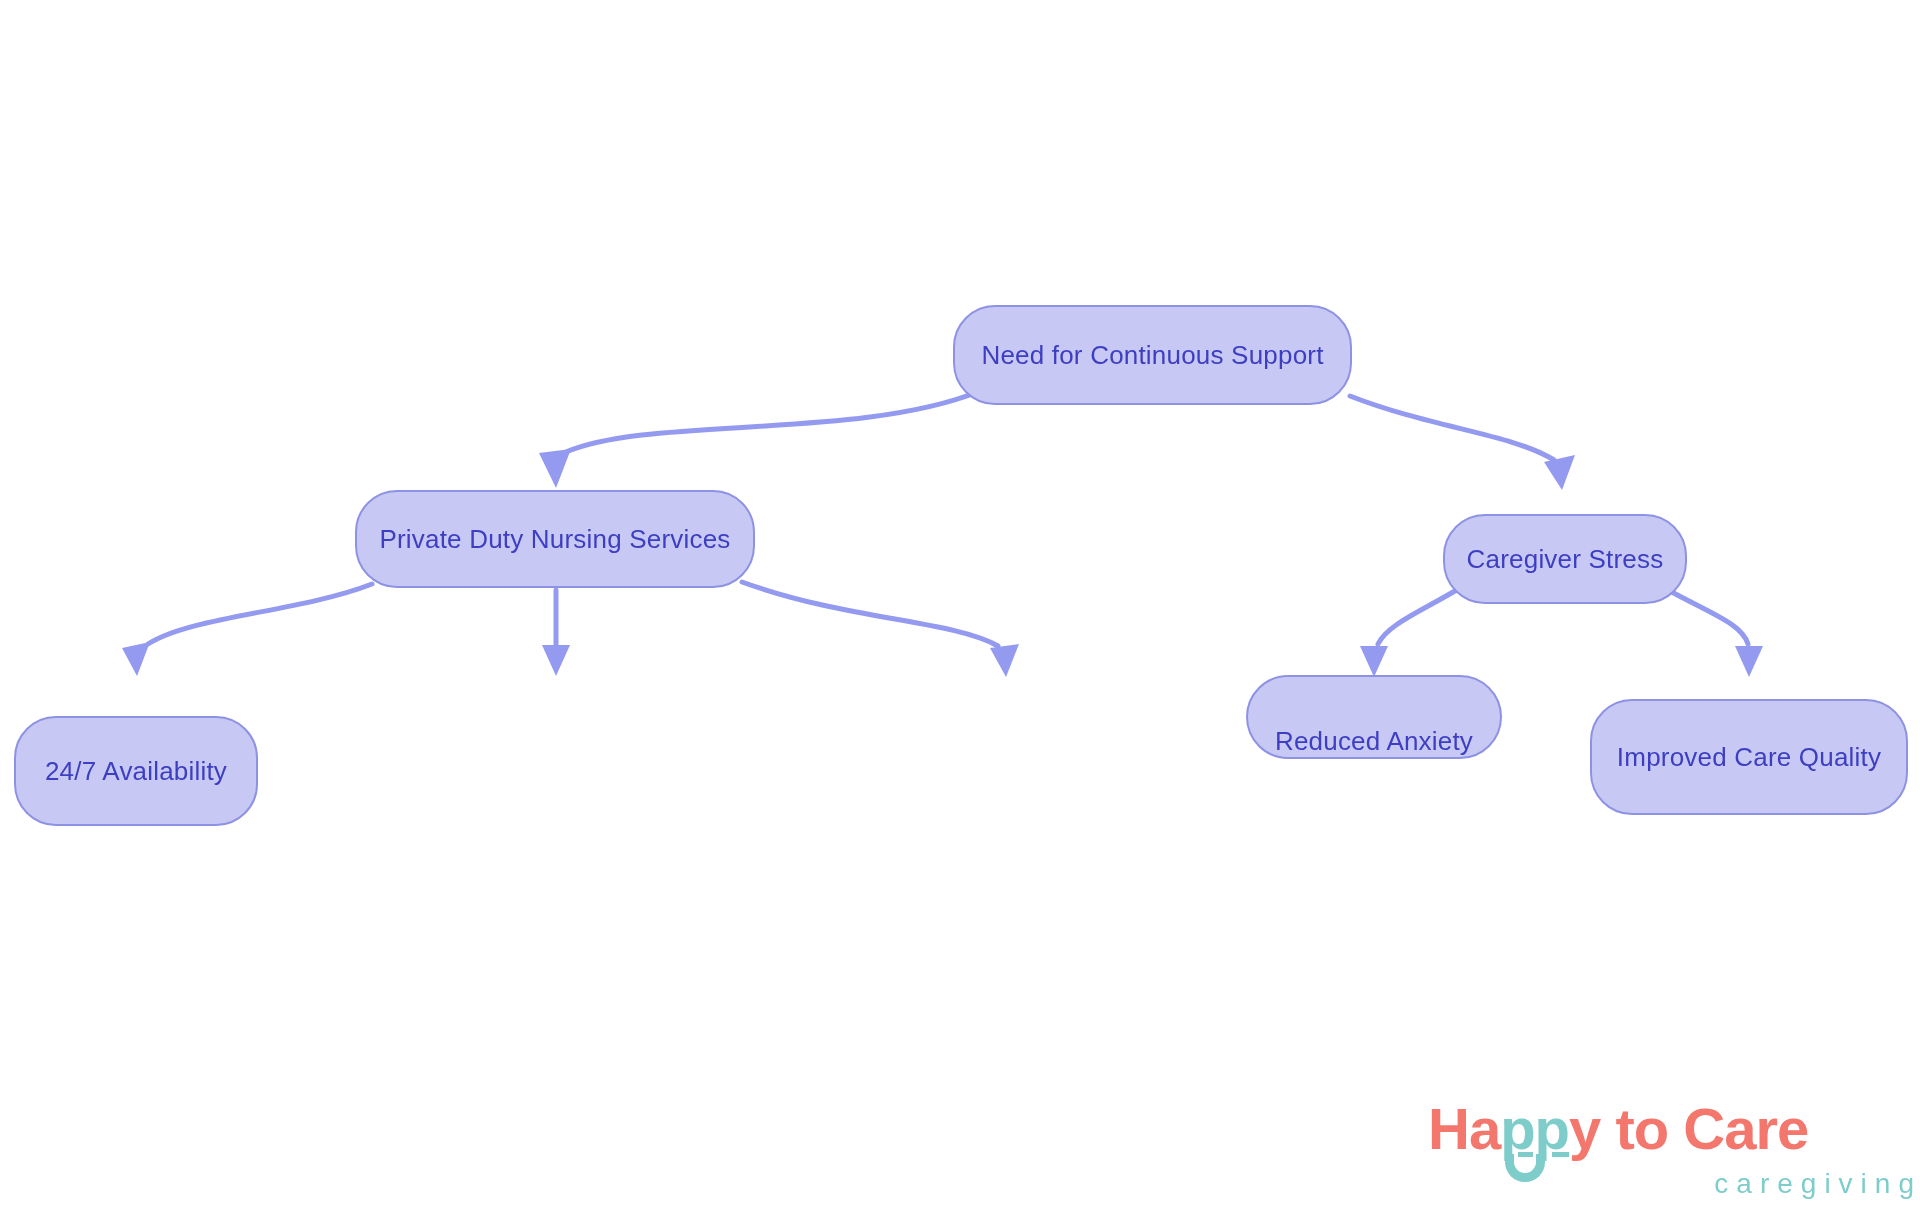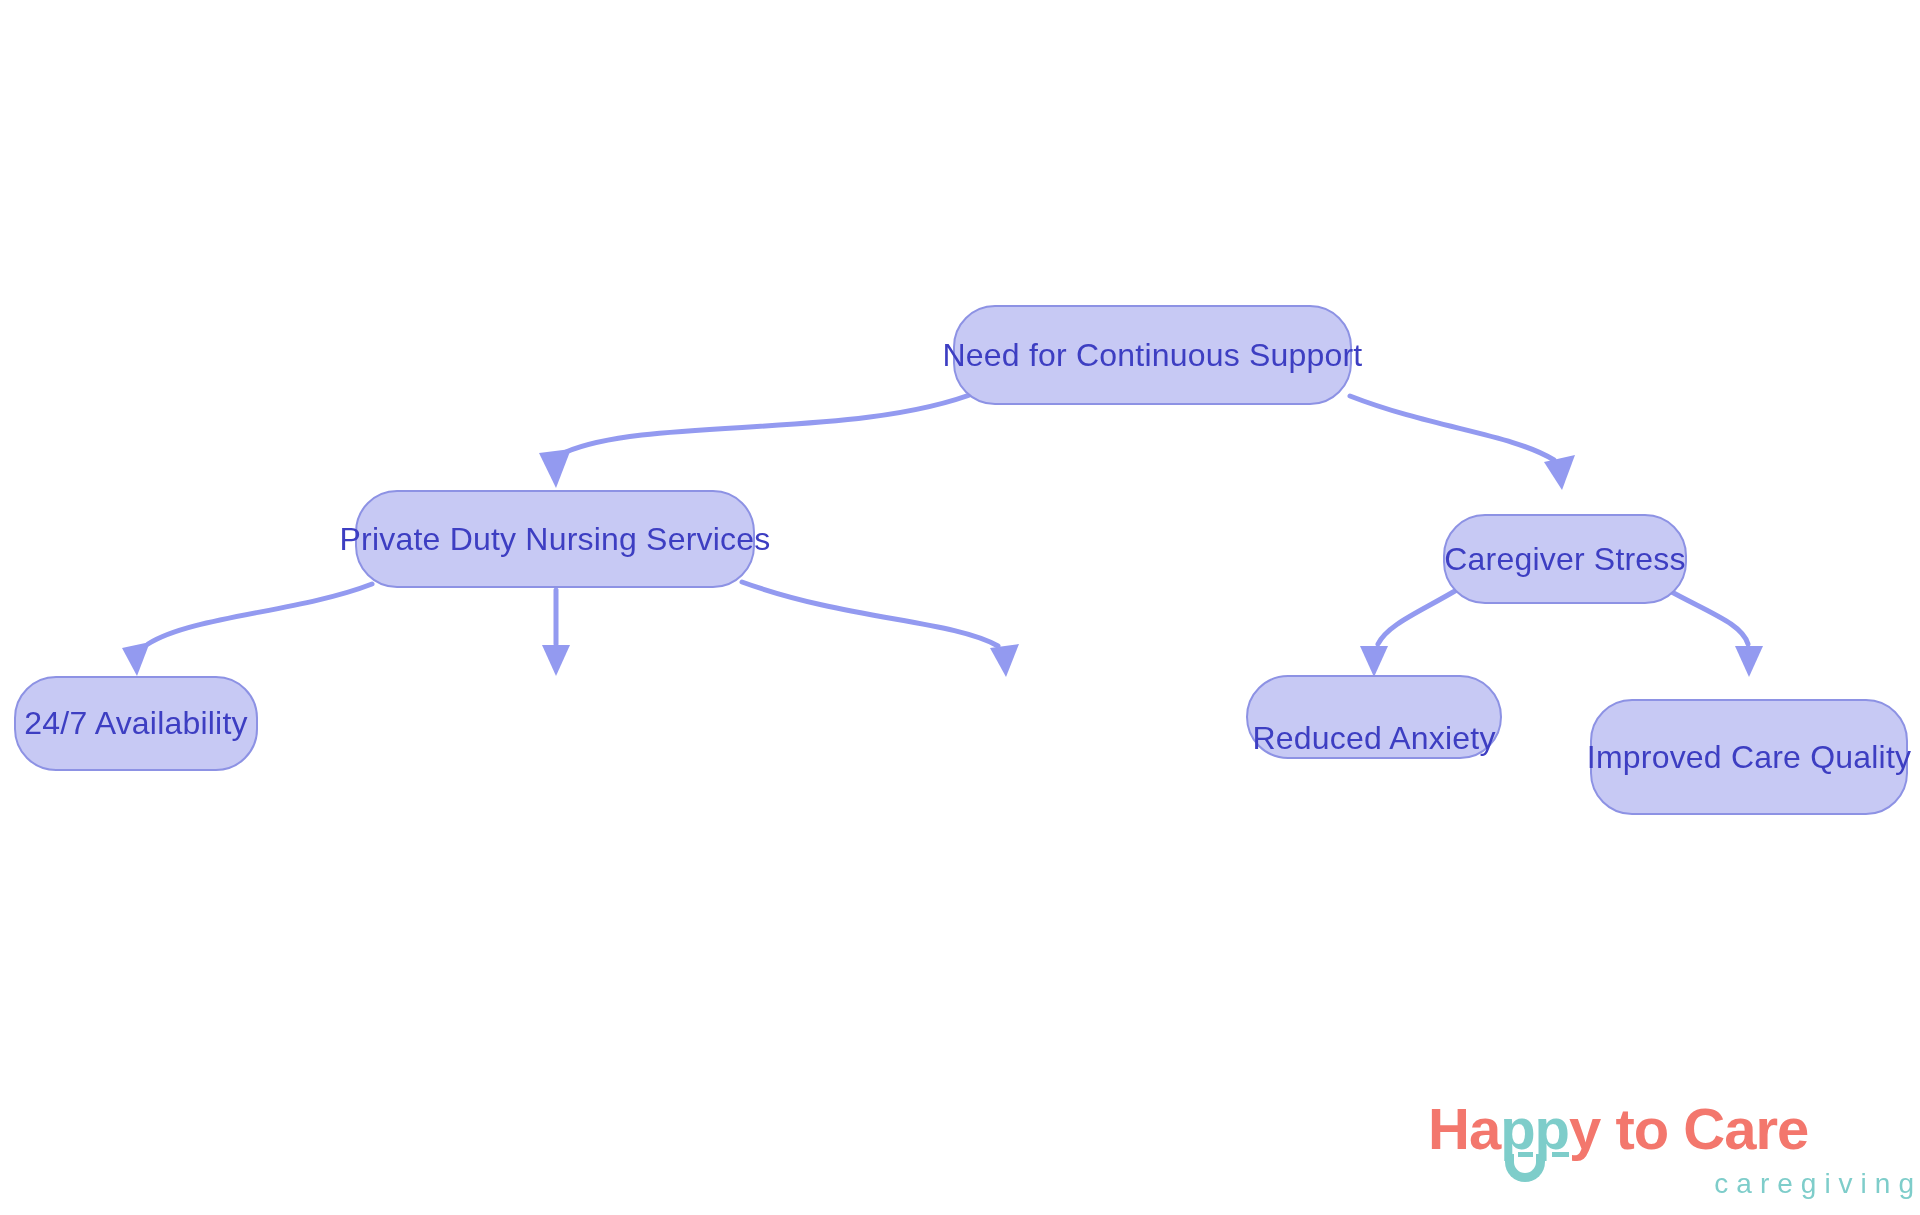--- a/index.html
+++ b/index.html
@@ -16,26 +16,26 @@
     position:relative;width:1920px;height:1215px;background:var(--bg);
     overflow:hidden;font-family:"Liberation Sans",sans-serif;
   }
   .edges{position:absolute;left:0;top:0;width:1920px;height:1215px;pointer-events:none;}
   .edges path{fill:none;stroke:var(--connector);stroke-width:5;stroke-linecap:round;}
   .edges polygon{fill:var(--connector);stroke:none;}
   .node{
     position:absolute;display:flex;align-items:center;justify-content:center;
     background:var(--node-fill);border:2.5px solid var(--node-border);
     border-radius:42px;box-sizing:border-box;
-    color:var(--node-text);font-size:32px;letter-spacing:.2px;white-space:nowrap;
+    color:var(--node-text);font-size:26px;letter-spacing:.2px;white-space:nowrap;
   }
   .n-root{left:953px;top:305px;width:399px;height:100px;}
   .n-pdns{left:355px;top:490px;width:400px;height:98px;justify-content:center;}
   .n-cs{left:1443px;top:490px;width:244px;height:90px;margin-top:24px;}
-  .n-avail{left:14px;top:676px;width:244px;height:95px;}
+  .n-avail{left:14px;top:716px;width:244px;height:110px;}
   .n-swift{left:343px;top:675px;width:427px;height:97px;}
   .n-well{left:853px;top:675px;width:307px;height:97px;}
   .n-anx{left:1246px;top:675px;width:256px;height:84px;align-items:flex-end;}
   .n-qual{left:1590px;top:699px;width:318px;height:116px;}
   .logo{position:absolute;left:1428px;top:1100px;width:470px;}
   .logo-main{
     font-size:58px;font-weight:700;line-height:1;letter-spacing:-1px;
     color:var(--coral);white-space:nowrap;
   }
   .logo-main .teal{color:var(--teal);}

